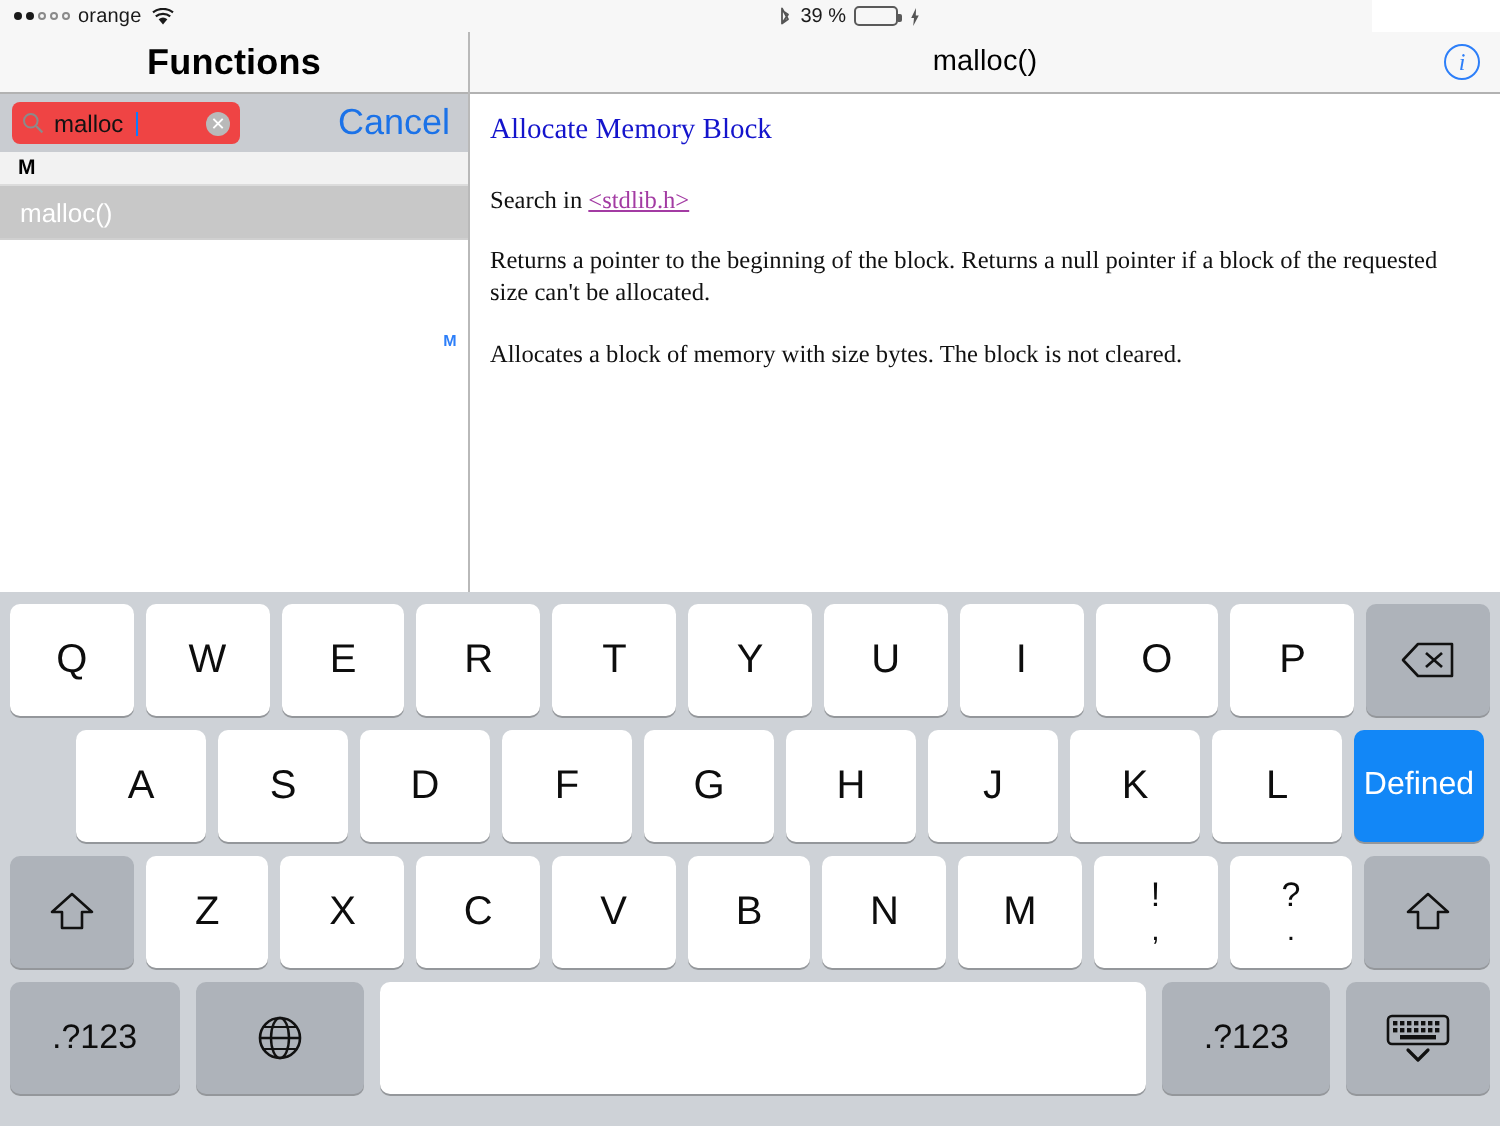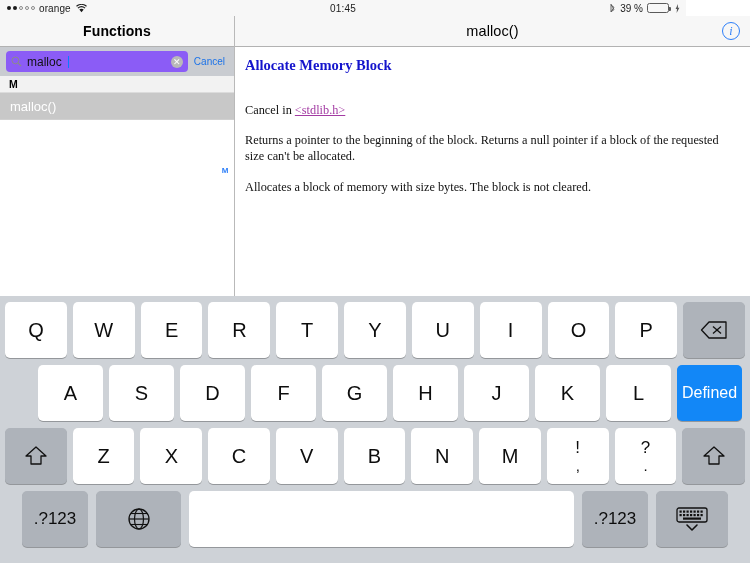--- a/index.html
+++ b/index.html
@@ -38,60 +38,60 @@
 
   
   .split { position: absolute; top: 16px; left: 0; width: 750px; height: 280px; display: flex; }
   .master { width: 235px; height: 100%; background: #ffffff; position: relative;
             border-right: 1px solid #b9b9b9; }
   .detail { flex: 1; height: 100%; background: #ffffff; position: relative; }
 
   
   .navbar { height: 31px; background: #f7f7f7; border-bottom: 1px solid #b2b2b2;
             display: flex; align-items: center; justify-content: center; position: relative; }
-  .nav-title { font-size: 14px; font-weight: bold; color: #000; letter-spacing: .1px; }
+  .nav-title { font-size: 18px; font-weight: bold; color: #000; letter-spacing: .1px; }
   .nav-title.detail-title { font-weight: normal; font-size: 14.5px; }
   .info-btn { position: absolute; right: 10px; top: 50%; transform: translateY(-50%);
               width: 18px; height: 18px; border: 1.3px solid #2d7ff9; border-radius: 50%;
               color: #2d7ff9; font-size: 12px; font-style: italic;
               font-family: "Liberation Serif", serif;
               display: flex; align-items: center; justify-content: center; line-height: 1; }
 
   
   .searchbar { height: 29px; background: #c9ccd1; display: flex; align-items: center;
                padding: 0 6px; gap: 6px; }
-  .search-field { flex: 1; height: 21px; background: #8b5cf6; border-radius: 4px;
+  .search-field { flex: 1; height: 21px; background: #ef4444; border-radius: 4px;
                   display: flex; align-items: center; padding: 0 5px; gap: 5px;
                   position: relative; }
   .mag { width: 11px; height: 11px; flex: 0 0 auto; }
   .search-text { font-size: 12px; color: #121212; position: relative; }
   .caret { display: inline-block; width: 1px; height: 12px; background: #0a7cff;
            vertical-align: -2px; margin-left: 1px; }
   .clear-btn { width: 12px; height: 12px; border-radius: 50%; background: #b9b9b9;
                color: #fff; font-size: 9px; line-height: 12px; text-align: center;
                margin-left: auto; font-family: "Liberation Sans", sans-serif; }
-  .cancel-btn { font-size: 10px; color: #1b72e8; padding-right: 3px; }
+  .cancel-btn { font-size: 18px; color: #1b72e8; padding-right: 3px; margin-left: 43px; }
 
   
   .list { position: relative; }
   .section-header { height: 17px; background: #f2f2f2; display: flex; align-items: center;
                     padding-left: 9px; font-size: 10.5px; font-weight: bold; color: #000;
                     border-bottom: 1px solid #dcdcdc; }
   .row { height: 26px; display: flex; align-items: center; padding-left: 10px;
          font-size: 13px; color: #111; }
   .row.selected { background: #c8c8c8; color: #ffffff; }
   .list-underline { height: 1px; background: #d0d0d0; width: 100%; }
   .index-bar { position: absolute; right: 2px; top: 150px; width: 14px;
                display: flex; flex-direction: column; align-items: center;
                font-size: 8px; font-weight: bold; color: #2d7ff9; }
 
   
   .doc { padding: 10px 12px 0 10px; font-family: "Liberation Serif", serif;
          color: #111; }
-  .doc h1 { font-size: 14.5px; color: #1414cc; font-weight: bold; margin-bottom: 28px;
+  .doc h1 { font-size: 14.5px; color: #1414cc; font-weight: normal; margin-bottom: 18px;
             font-family: "Liberation Serif", serif; }
   .doc p { font-size: 12.3px; line-height: 1.32; margin-bottom: 14px; }
   .hdr-link { color: #a33ba3; text-decoration: underline; }
   .code { font-family: "Liberation Mono", monospace; font-size: 11px; color: #111;
           margin-bottom: 14px; letter-spacing: -.1px; }
 
   
   .keyboard { position: absolute; left: 0; top: 296px; width: 750px; height: 267px;
               background: #ced2d7; padding-top: 6px; }
   .krow { display: flex; justify-content: center; align-items: center; }
@@ -108,21 +108,21 @@
   .krow.r3 .key { width: 65px; }
   .key.shift { width: 66px; background: #aeb3ba; }
   .key.shift.right { width: 66px; }
   .key.backspace { width: 66px; background: #aeb3ba; }
   .key.search { width: 110px; background: #1287f7; color: #fff; font-size: 16px;
                 border-radius: 5px; }
   .key.dual { flex-direction: column; gap: 0px; font-size: 15px; line-height: 1.0;
               padding-top: 4px; padding-bottom: 4px; justify-content: center; }
   .key.dual .top { font-size: 17px; }
   .key.dual .bot { font-size: 15px; margin-top: 2px; }
-  .key.numkey { width: 66px; background: #aeb3ba; font-size: 17px; }
+  .key.numkey { width: 85px; background: #aeb3ba; font-size: 17px; }
   .key.globe { width: 85px; background: #aeb3ba; }
   .key.space { width: 385px; background: #ffffff; }
   .key.dismiss { width: 72px; background: #aeb3ba; }
   .krow.r2 { padding-left: 35px; padding-right: 5px; }
   .krow.r3 { padding-left: 5px; padding-right: 5px; }
   .icon-svg { display: block; }
 </style>
 </head>
 <body>
 
@@ -139,21 +139,20 @@
       </span>
       <span class="carrier">orange</span>
       <span class="wifi">
         <svg class="icon-svg" width="11" height="9" viewBox="0 0 11 9">
           <path d="M5.5 8.3 L3.3 5.6 a3.6 3.6 0 0 1 4.4 0 Z" fill="#1a1a1a"></path>
           <path d="M1.9 4.2 a5.6 5.6 0 0 1 7.2 0" stroke="#1a1a1a" stroke-width="1.1" fill="none"></path>
           <path d="M0.5 2.2 a8 8 0 0 1 10 0" stroke="#1a1a1a" stroke-width="1.1" fill="none"></path>
         </svg>
       </span>
     </div>
-    <div class="sb-center">01:45</div>
     <div class="sb-right">
       <span class="bt">
         <svg class="icon-svg" width="7" height="11" viewBox="0 0 7 11">
           <path d="M2 2.2 L5 4.3 L2 8.8 L2 1.2 L5 6.6 L2 8.8" stroke="#555" stroke-width="0.9" fill="none" stroke-linejoin="round"></path>
         </svg>
       </span>
       <span>39 %</span>
       <span class="battery">
         <span class="fill" id="battery-fill" style="width: 30%; background: rgb(76, 209, 55);"></span>
       </span>
@@ -202,21 +201,21 @@
 
     <div class="detail">
       <div class="navbar">
         <span class="nav-title detail-title">malloc()</span>
         <span class="info-btn">i</span>
       </div>
 
       <div class="doc">
         <h1>Allocate Memory Block</h1>
         <p>
-          <span>Cancel in </span><span class="hdr-link">&lt;stdlib.h&gt;</span>
+          <span>Search in </span><span class="hdr-link">&lt;stdlib.h&gt;</span>
         </p>
         <p>Returns a pointer to the beginning of the block. Returns a null pointer if a block of the requested size can't be allocated.</p>
         <p>Allocates a block of memory with size bytes. The block is not cleared.</p>
       </div>
     </div>
   </div>
 
   <div class="keyboard">
 
     <div class="krow r1">

